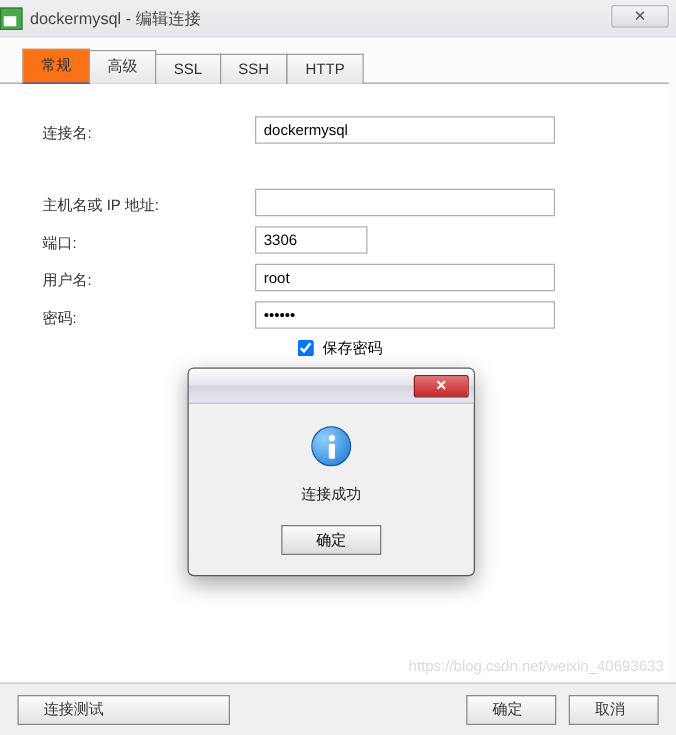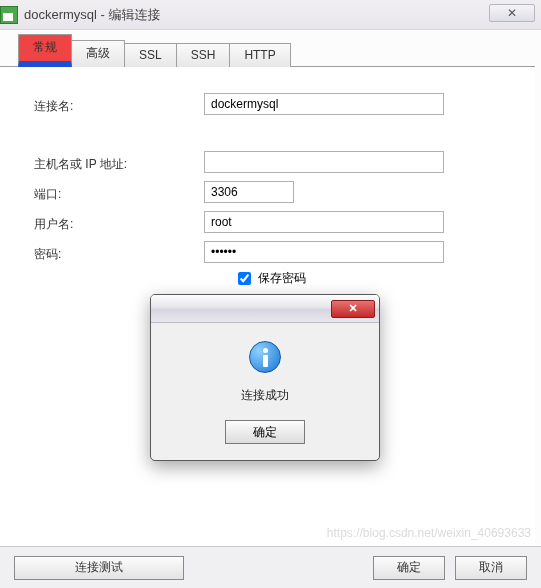--- a/index.html
+++ b/index.html
@@ -63,22 +63,22 @@
     padding: 4px 14px 5px;
     border: 1px solid #9f9f9f;
     border-bottom: none;
     background: linear-gradient(#fafafa, #e7e7e7);
     margin-right: -1px;
     color: #333;
     position: relative;
     top: 1px;
   }
   .tab.active {
-    background: #ef4444;
-    border-bottom: 6px solid #1d4ed8;
+    background: #f97316;
+    border-bottom: 1px solid #1d4ed8;
     z-index: 2;
     margin-top: 24px;
   }
   .tab-panel {
     border-top: 1px solid #9f9f9f;
     background: #fff;
     margin: 0 6px 0 0;
     height: 490px;
     padding: 18px 24px 0 34px;
   }
@@ -120,21 +120,20 @@
     align-items: center;
     padding: 0 14px;
   }
   .btn {
     height: 24px;
     min-width: 72px;
     border: 1px solid #8a8a8a;
     background: linear-gradient(#fcfcfc, #e3e3e3);
     display: inline-flex;
     align-items: center;
-    justify-content: center;
     padding: 0 20px;
     color: #333;
   }
   .btn.wide { min-width: 170px; }
   .button-bar .spacer { flex: 1; }
   
   .modal {
     position: absolute;
     left: 150px; top: 294px;
     width: 230px;

